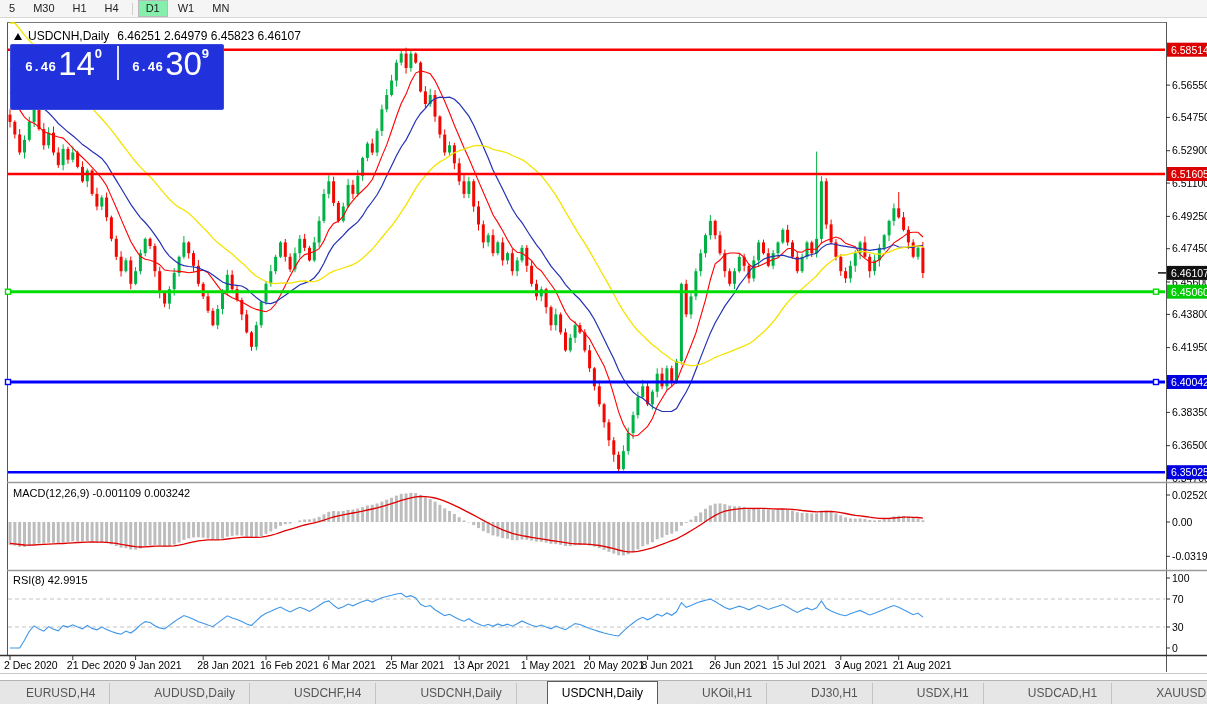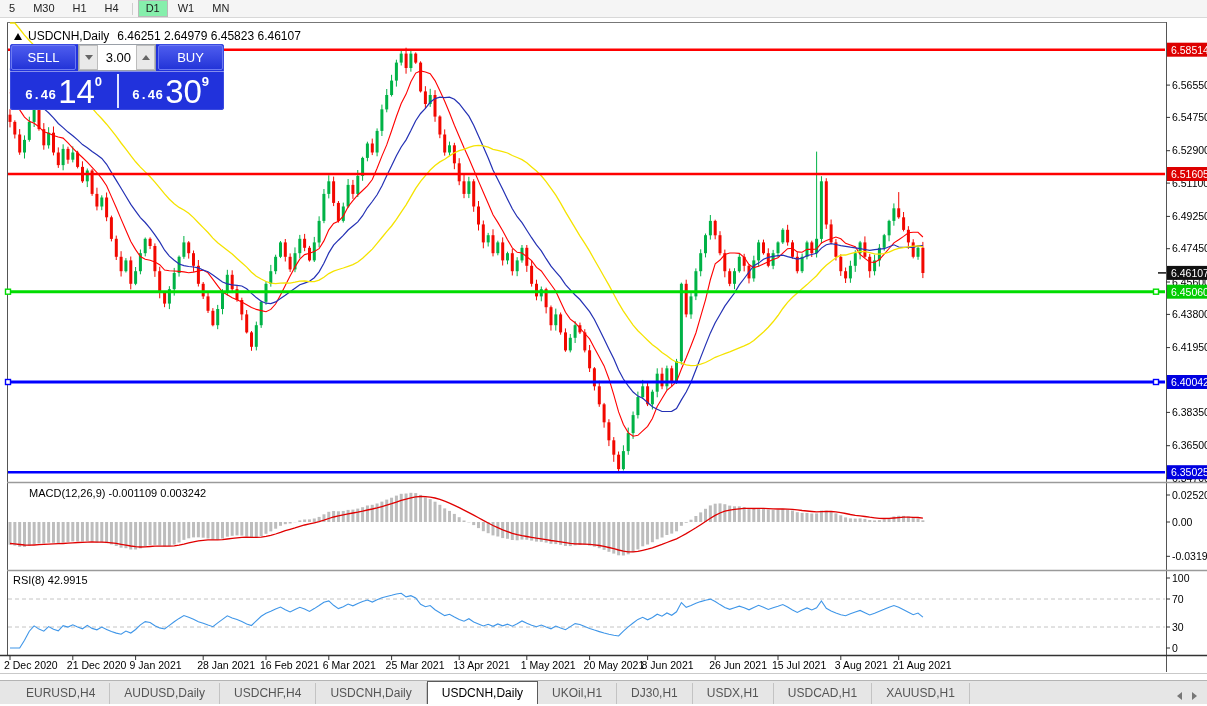--- a/index.html
+++ b/index.html
@@ -33,21 +33,21 @@
   #tp-bottom{display:flex;height:38px;position:relative;}
   .tp-price{flex:1;display:flex;align-items:flex-end;justify-content:center;color:#fff;padding-bottom:3px;cursor:pointer;}
   .tp-price .small{font-size:13px;font-weight:bold;margin:0 2px 4px 0;font-family:Liberation Mono, monospace;}
   .tp-price .big{font-size:33px;line-height:30px;font-weight:400;}
   .tp-price .sup{font-size:13px;font-weight:bold;align-self:flex-start;margin-top:2px;}
   #tp-divider{position:absolute;left:50%;top:2px;bottom:2px;width:2px;background:#dfe3ff;}
   
   .ind-label{position:absolute;font-size:11px;color:#000;z-index:4;white-space:nowrap;}
   
   #tabs-bar{position:absolute;left:0;top:680px;width:1207px;height:23px;background:#e6e6e6;
-    border-top:1px solid #b4b4b4;display:flex;align-items:flex-end;font-size:12px;color:#555;}
+    border-top:1px solid #b4b4b4;display:flex;align-items:flex-end;font-size:12px;color:#555;gap:30px;}
   .tab{padding:3px 14px 4px 14px;border-right:1px solid #c3c3c3;line-height:14px;cursor:pointer;white-space:nowrap;}
   .tab:first-child{margin-left:12px;}
   .tab.active{background:#fff;border:1px solid #5a5a5a;border-bottom:none;color:#000;padding-top:4px;position:relative;top:0;}
   #tab-arrows{margin-left:auto;display:flex;align-items:center;gap:10px;padding:0 10px 4px 0;}
   .arr-left{width:0;height:0;border-top:4px solid transparent;border-bottom:4px solid transparent;border-right:5px solid #777;cursor:pointer;}
   .arr-right{width:0;height:0;border-top:4px solid transparent;border-bottom:4px solid transparent;border-left:5px solid #777;cursor:pointer;}
 </style>
 </head>
 <body>
 
@@ -759,49 +759,36 @@
       <line x1="1158" y1="272.9" x2="1166" y2="272.9" stroke="#111" stroke-width="1.5"></line>
     </svg>
 
   <div id="chart-title">
     <span id="collapse-icon"></span>
     <b>USDCNH,Daily</b>
     <span>6.46251 2.64979 6.45823 6.46107</span>
   </div>
 
   <div id="trade-panel">
-    <div id="tp-top">
-      <div class="tp-btn">SELL</div>
-      <div id="tp-vol">
-        <div class="spin-btn">
-            <span class="tri-down"></span>
-          </div>
-        <div id="vol-value">3.00</div>
-        <div class="spin-btn">
-            <span class="tri-up"></span>
-          </div>
-      </div>
-      <div class="tp-btn">BUY</div>
-    </div>
     <div id="tp-bottom">
       <div class="tp-price">
         <span class="small">6.46</span>
         <span class="big">14</span>
         <span class="sup">0</span>
       </div>
       <div id="tp-divider"></div>
       <div class="tp-price">
         <span class="small">6.46</span>
         <span class="big">30</span>
         <span class="sup">9</span>
       </div>
     </div>
   </div>
 
-  <div class="ind-label" style="left:13px;top:487px;margin-left:16px;">
+  <div class="ind-label" style="left:13px;top:487px;">
     <span>MACD(12,26,9)</span>
     <span>-0.001109 0.003242</span>
   </div>
   <div class="ind-label" style="left:13px;top:574px;">
     <span>RSI(8)</span>
     <span>42.9915</span>
   </div>
 
   <div id="tabs-bar">
     <span class="tab">EURUSD,H4</span>

